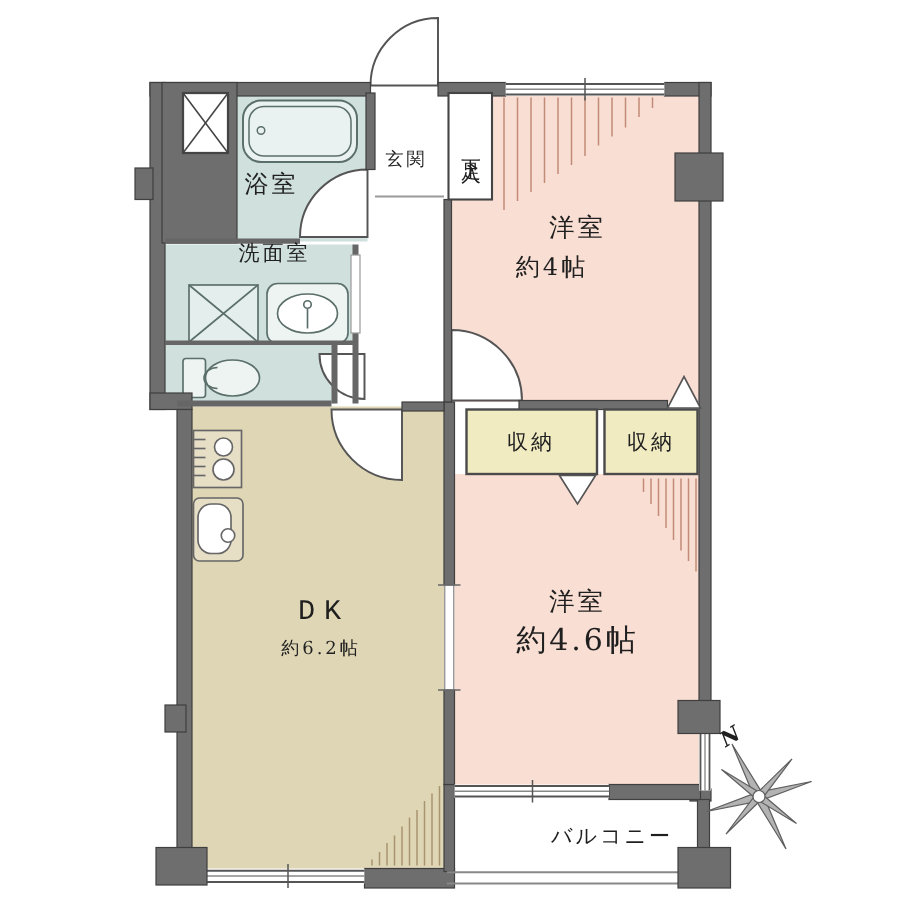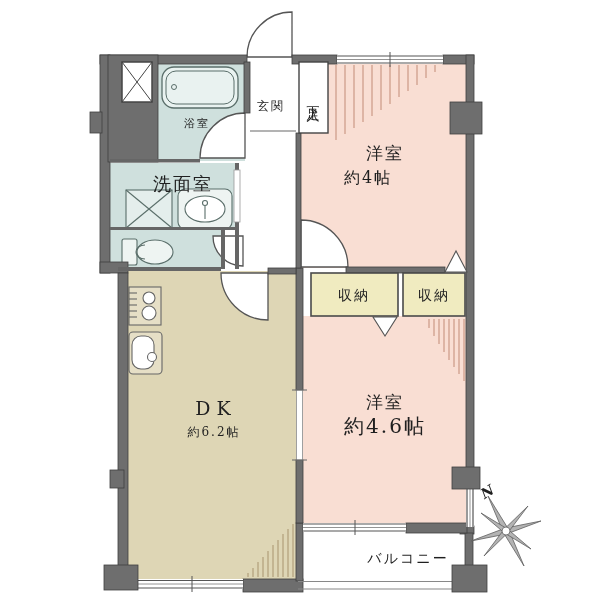--- a/index.html
+++ b/index.html
@@ -23,21 +23,21 @@
     color:var(--c-text);
     white-space:nowrap;
     letter-spacing:2px;
     line-height:1;
   }
   .lbl.vert{
     writing-mode:vertical-rl;
     text-orientation:upright;
     letter-spacing:1px;
   }
-  .lbl.dk-main{letter-spacing:6px;}
+  .lbl.dk-main{letter-spacing:6px;font-family:Liberation Mono, monospace;}
   .lbl.north{
     transform:translate(-50%,-50%) rotate(-32deg);
     font-style:italic;
     font-weight:bold;
   }
 </style>
 </head>
 <body>
 
 <div id="plan">
@@ -244,22 +244,22 @@
 
   <g fill="#b3b3b3" stroke="#5f5f5f" stroke-width="0.8">
     <polygon points="488,496 508.7,529.6 524,566 503.3,532.4"></polygon>
     <polygon points="541,521 505.2,528.1 471,541 506.8,533.9"></polygon>
     <polygon points="528,506 504.1,529.3 484,556 507.9,532.7"></polygon>
     <polygon points="531,549 507.5,529 481,513 504.5,533"></polygon>
     <circle cx="506" cy="531" r="4" fill="#ffffff"></circle>
   </g>
 </svg>
 
-  <div class="lbl" style="left:197px;top:123px;font-size:11px">浴室</div>
-  <div class="lbl" style="left:183px;top:184px;font-size:18px">洗面室</div>
+  <div class="lbl" style="left:181px;top:123px;font-size:16px">浴室</div>
+  <div class="lbl" style="left:183px;top:169px;font-size:14px">洗面室</div>
   <div class="lbl" style="left:271px;top:106px;font-size:12px">玄関</div>
   <div class="lbl vert" style="left:313px;top:98px;font-size:13px">下足入</div>
 
   <div class="lbl" style="left:385px;top:153px;font-size:17px">洋室</div>
   <div class="lbl" style="left:368px;top:178px;font-size:16px">約4帖</div>
 
   <div class="lbl" style="left:354px;top:295px;font-size:14px">収納</div>
   <div class="lbl" style="left:434px;top:295px;font-size:14px">収納</div>
 
   <div class="lbl dk-main" style="left:216px;top:408px;font-size:19px">DK</div>

